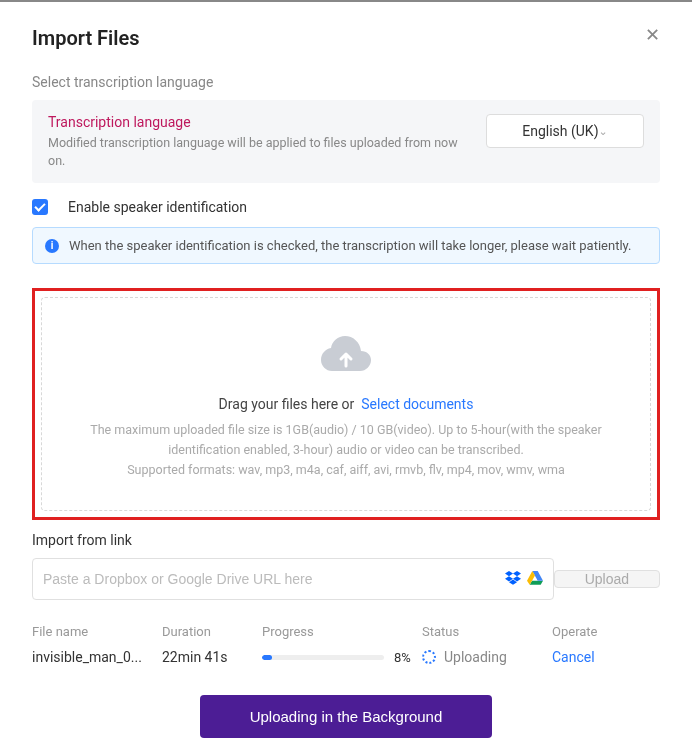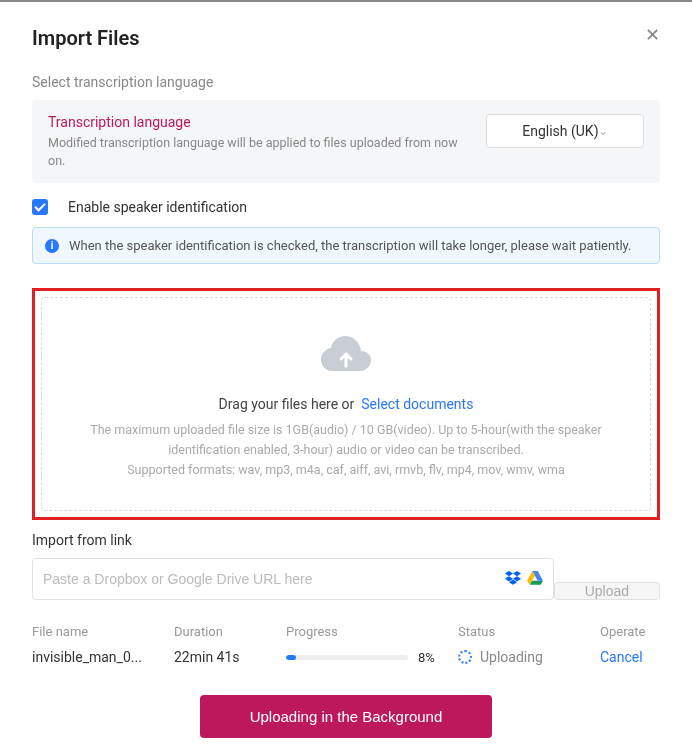--- a/index.html
+++ b/index.html
@@ -156,21 +156,21 @@
     margin: 0 auto;
   }
   .import-link-label {
     font-size: 14px;
     color: #333;
     margin-top: 12px;
     margin-bottom: 10px;
   }
   .link-row {
     display: flex;
-    align-items: flex-end;
+    align-items: center;
   }
   .link-input-wrap {
     flex: 1;
     border: 1px solid #e0e0e0;
     border-radius: 4px;
     display: flex;
     align-items: center;
     padding: 0 10px;
     height: 42px;
   }
@@ -194,21 +194,20 @@
     cursor: pointer;
   }
   .table {
     margin-top: 24px;
   }
   .thead, .trow {
     display: grid;
     grid-template-columns: 130px 100px 160px 130px 80px;
     font-size: 13px;
     align-items: center;
-    gap: 12px;
   }
   .thead { color: #999; margin-bottom: 10px; }
   .trow { color: #333; font-size: 14px; }
   .fname {
     white-space: nowrap;
     overflow: hidden;
     text-overflow: ellipsis;
     padding-right: 8px;
   }
   .progress-cell { display: flex; align-items: center; gap: 10px; }
@@ -233,21 +232,21 @@
     width: 14px; height: 14px;
     border: 2px dotted #2878ff;
     border-radius: 50%;
     animation: spin 1.2s linear infinite;
   }
   @keyframes spin { to { transform: rotate(360deg); } }
   .cancel-link { color: #2878ff; cursor: pointer; font-size: 14px; }
   .bg-btn {
     display: block;
     margin: 30px auto 0 auto;
-    background: #be185d;
+    background: #4c1d95;
     color: #fff;
     border: none;
     border-radius: 4px;
     font-size: 15px;
     padding: 13px 50px;
     cursor: pointer;
   }
 </style>
 </head>
 <body>

